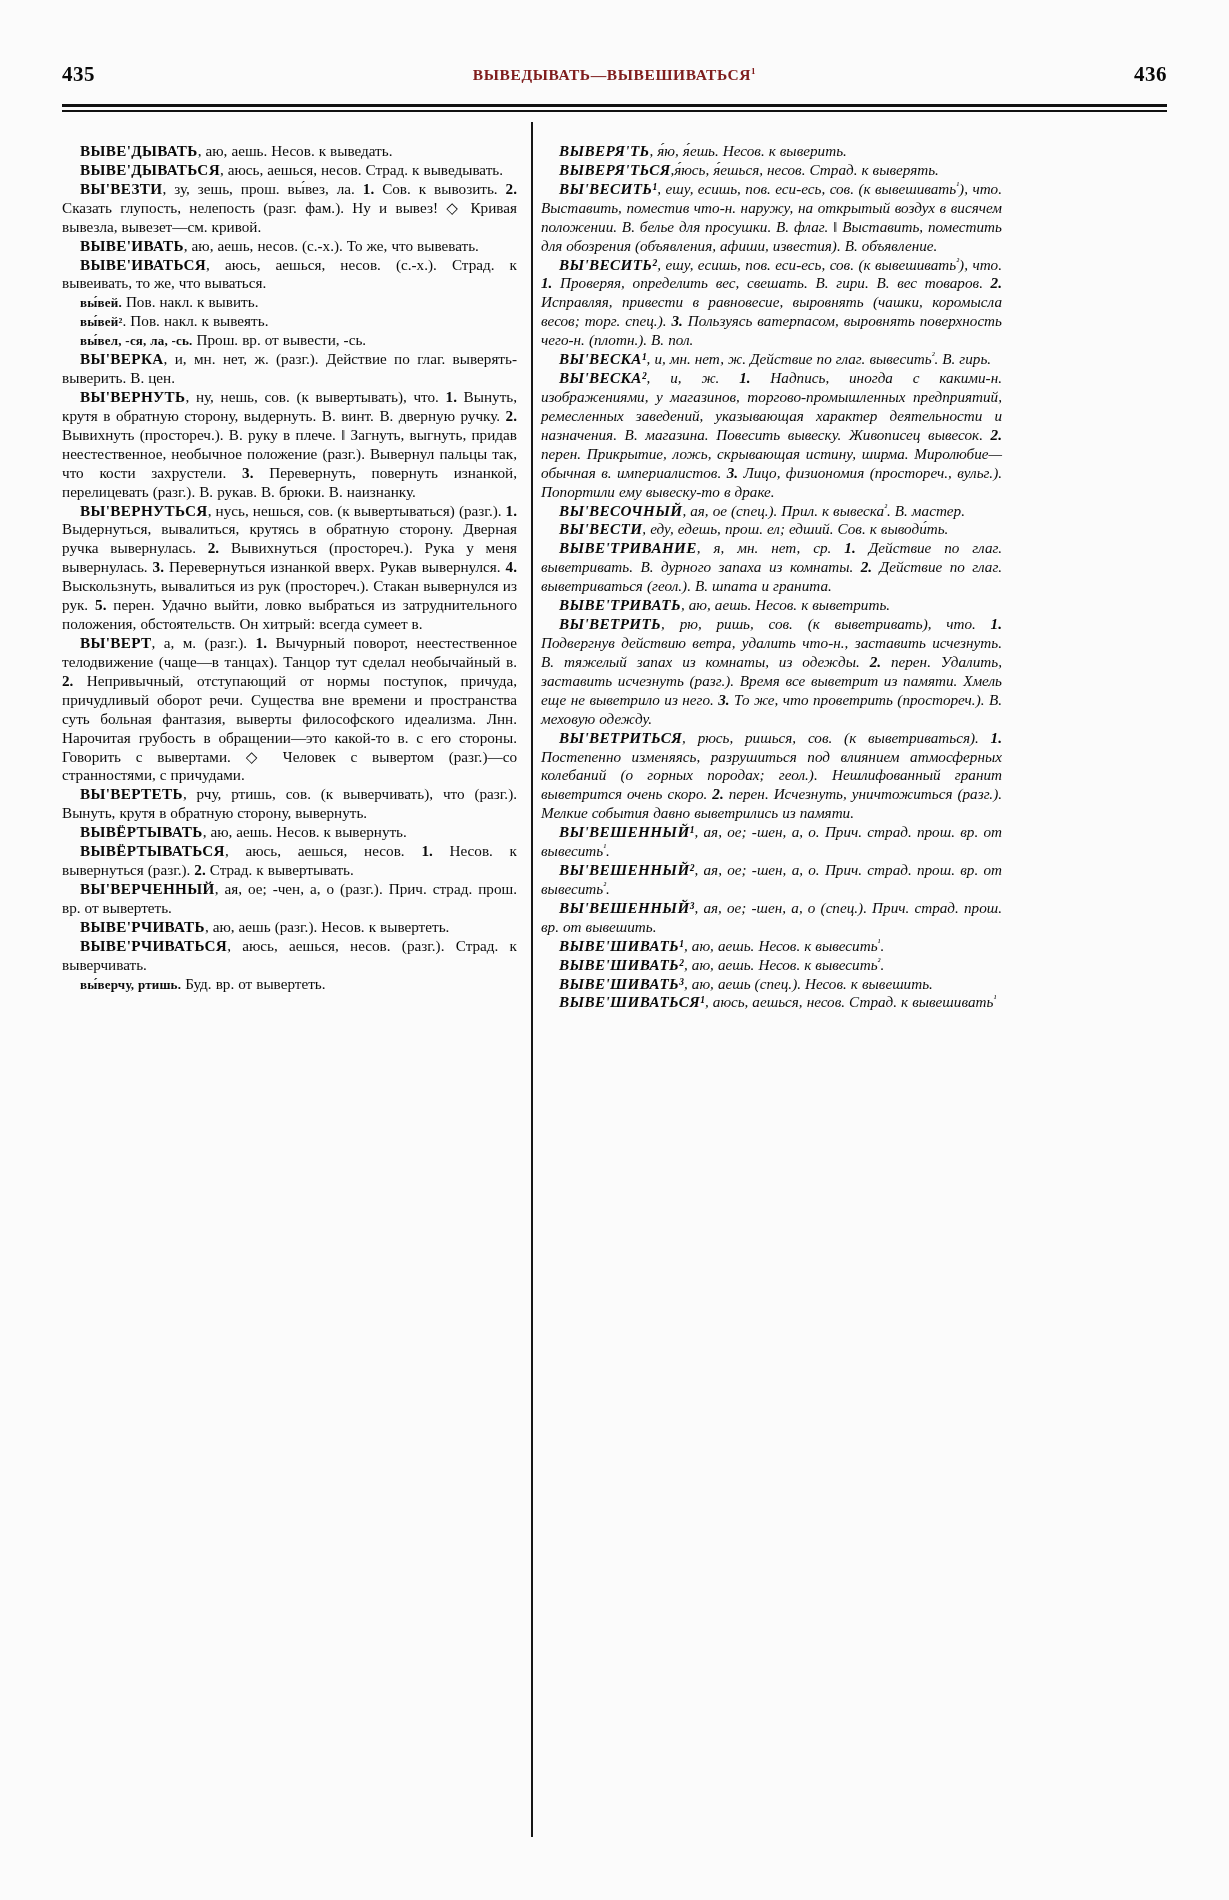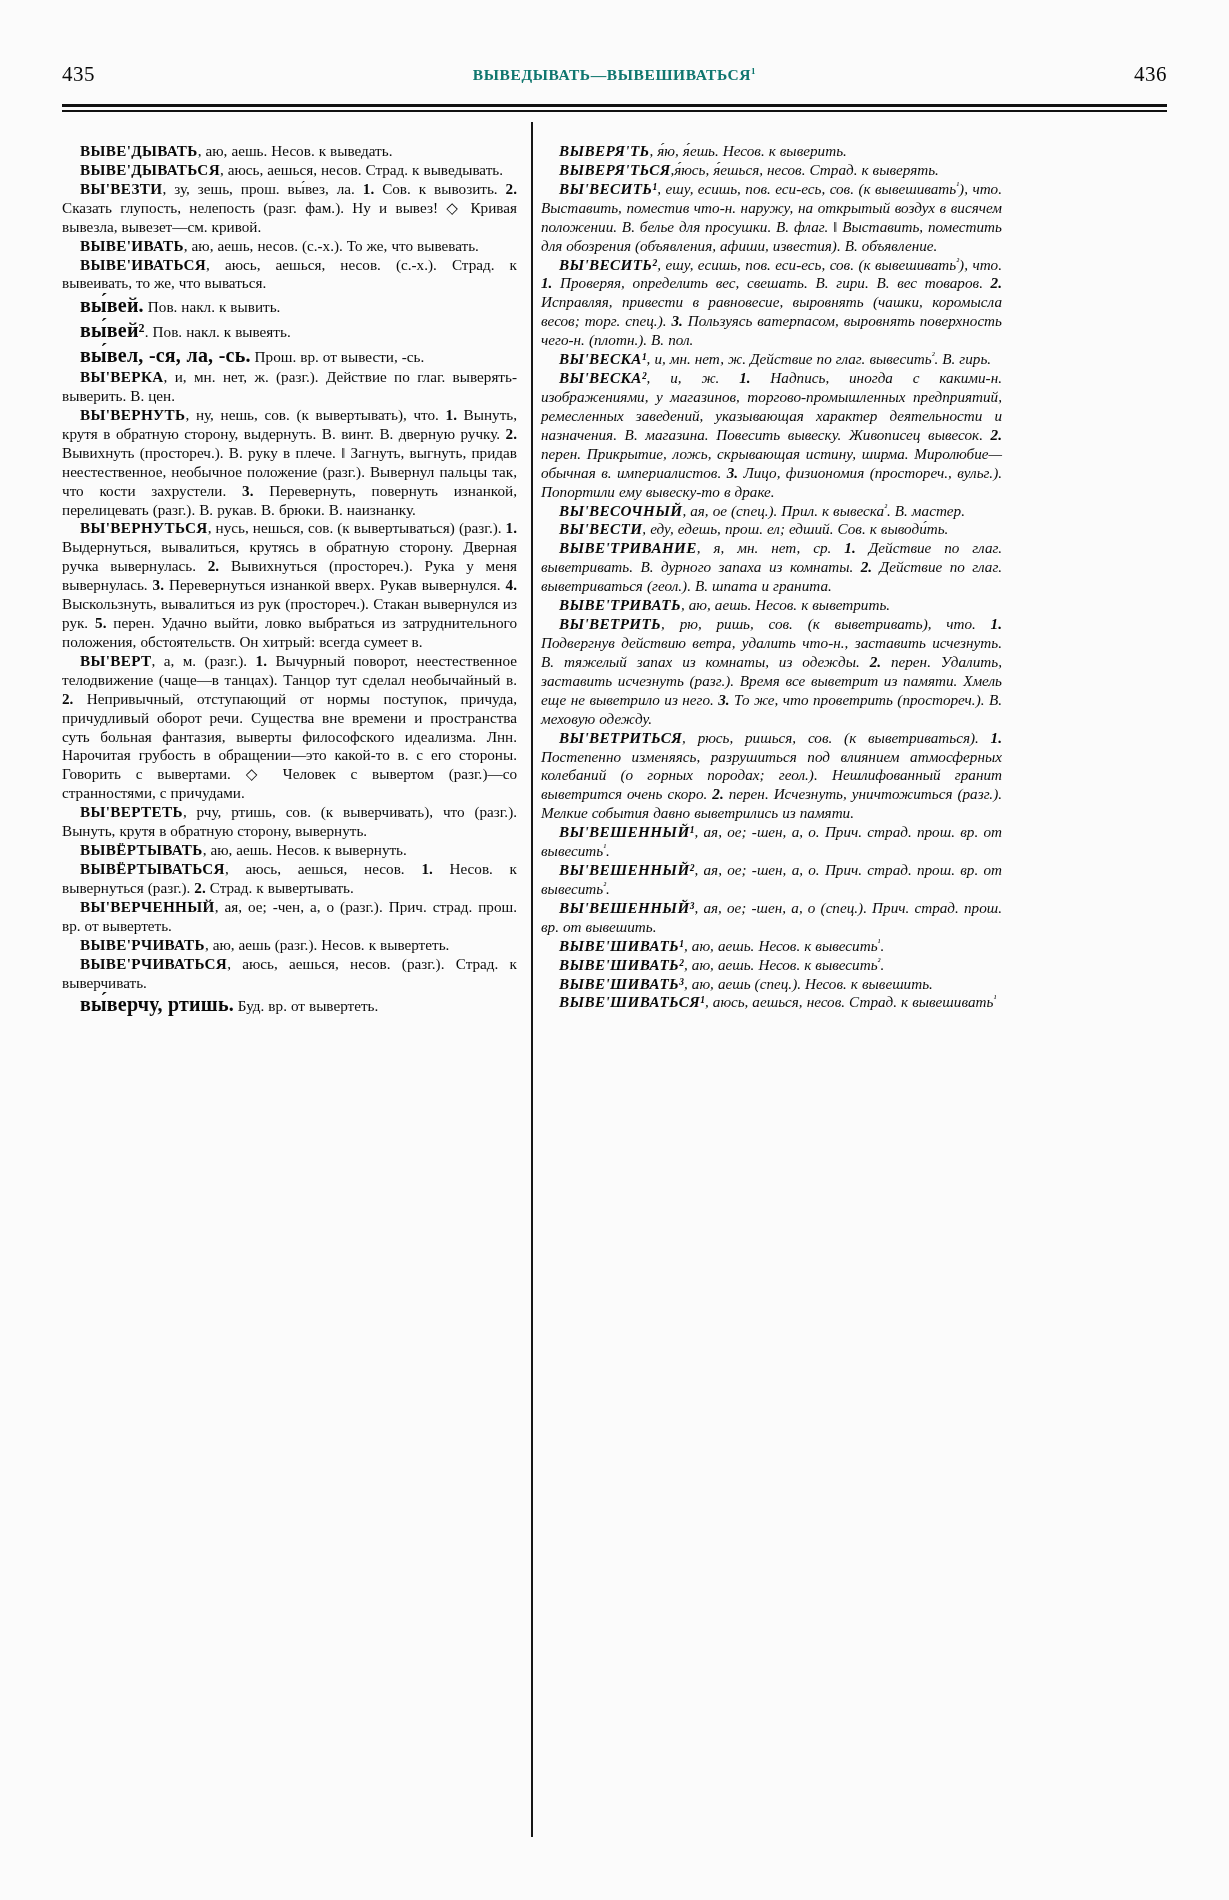--- a/index.html
+++ b/index.html
@@ -27,36 +27,36 @@
     position: absolute;
     top: 62px;
     left: 62px;
     right: 62px;
     height: 40px;
   }
   .folio {
     position: absolute;
     top: 0;
     font-family: "Liberation Serif", serif;
-    font-weight: normal;
+    font-weight: bold;
     font-size: 21px;
     letter-spacing: .5px;
     color: #080808;
   }
   .folio-left { left: 0; }
   .folio-right { right: 0; }
   .running-title {
     position: absolute;
     left: 0; right: 0;
     top: 4px;
     text-align: center;
     font-weight: bold;
     font-size: 15.5px;
     letter-spacing: .6px;
-    color: #0f766e;
+    color: #7f1d1d;
   }
   .running-title sup { font-size: 9px; vertical-align: super; }
 
   .rule {
     position: absolute;
     left: 62px;
     right: 62px;
   }
   .rule-thick {
     top: 104px;
@@ -106,21 +106,21 @@
     text-indent: 18px;
     margin: 0;
     padding: 0;
   }
   .hw {
     font-weight: bold;
     letter-spacing: .35px;
   }
   .hw-small {
     font-weight: bold;
-    font-size: 20px;
+    font-size: 13px;
     letter-spacing: .2px;
   }
   .bi { font-weight: bold; }
   sup { font-size: 9.5px; vertical-align: super; line-height: 0; }
   .lozenge { font-weight: bold; }
 </style>
 </head>
 <body>
 
 <div class="page">

